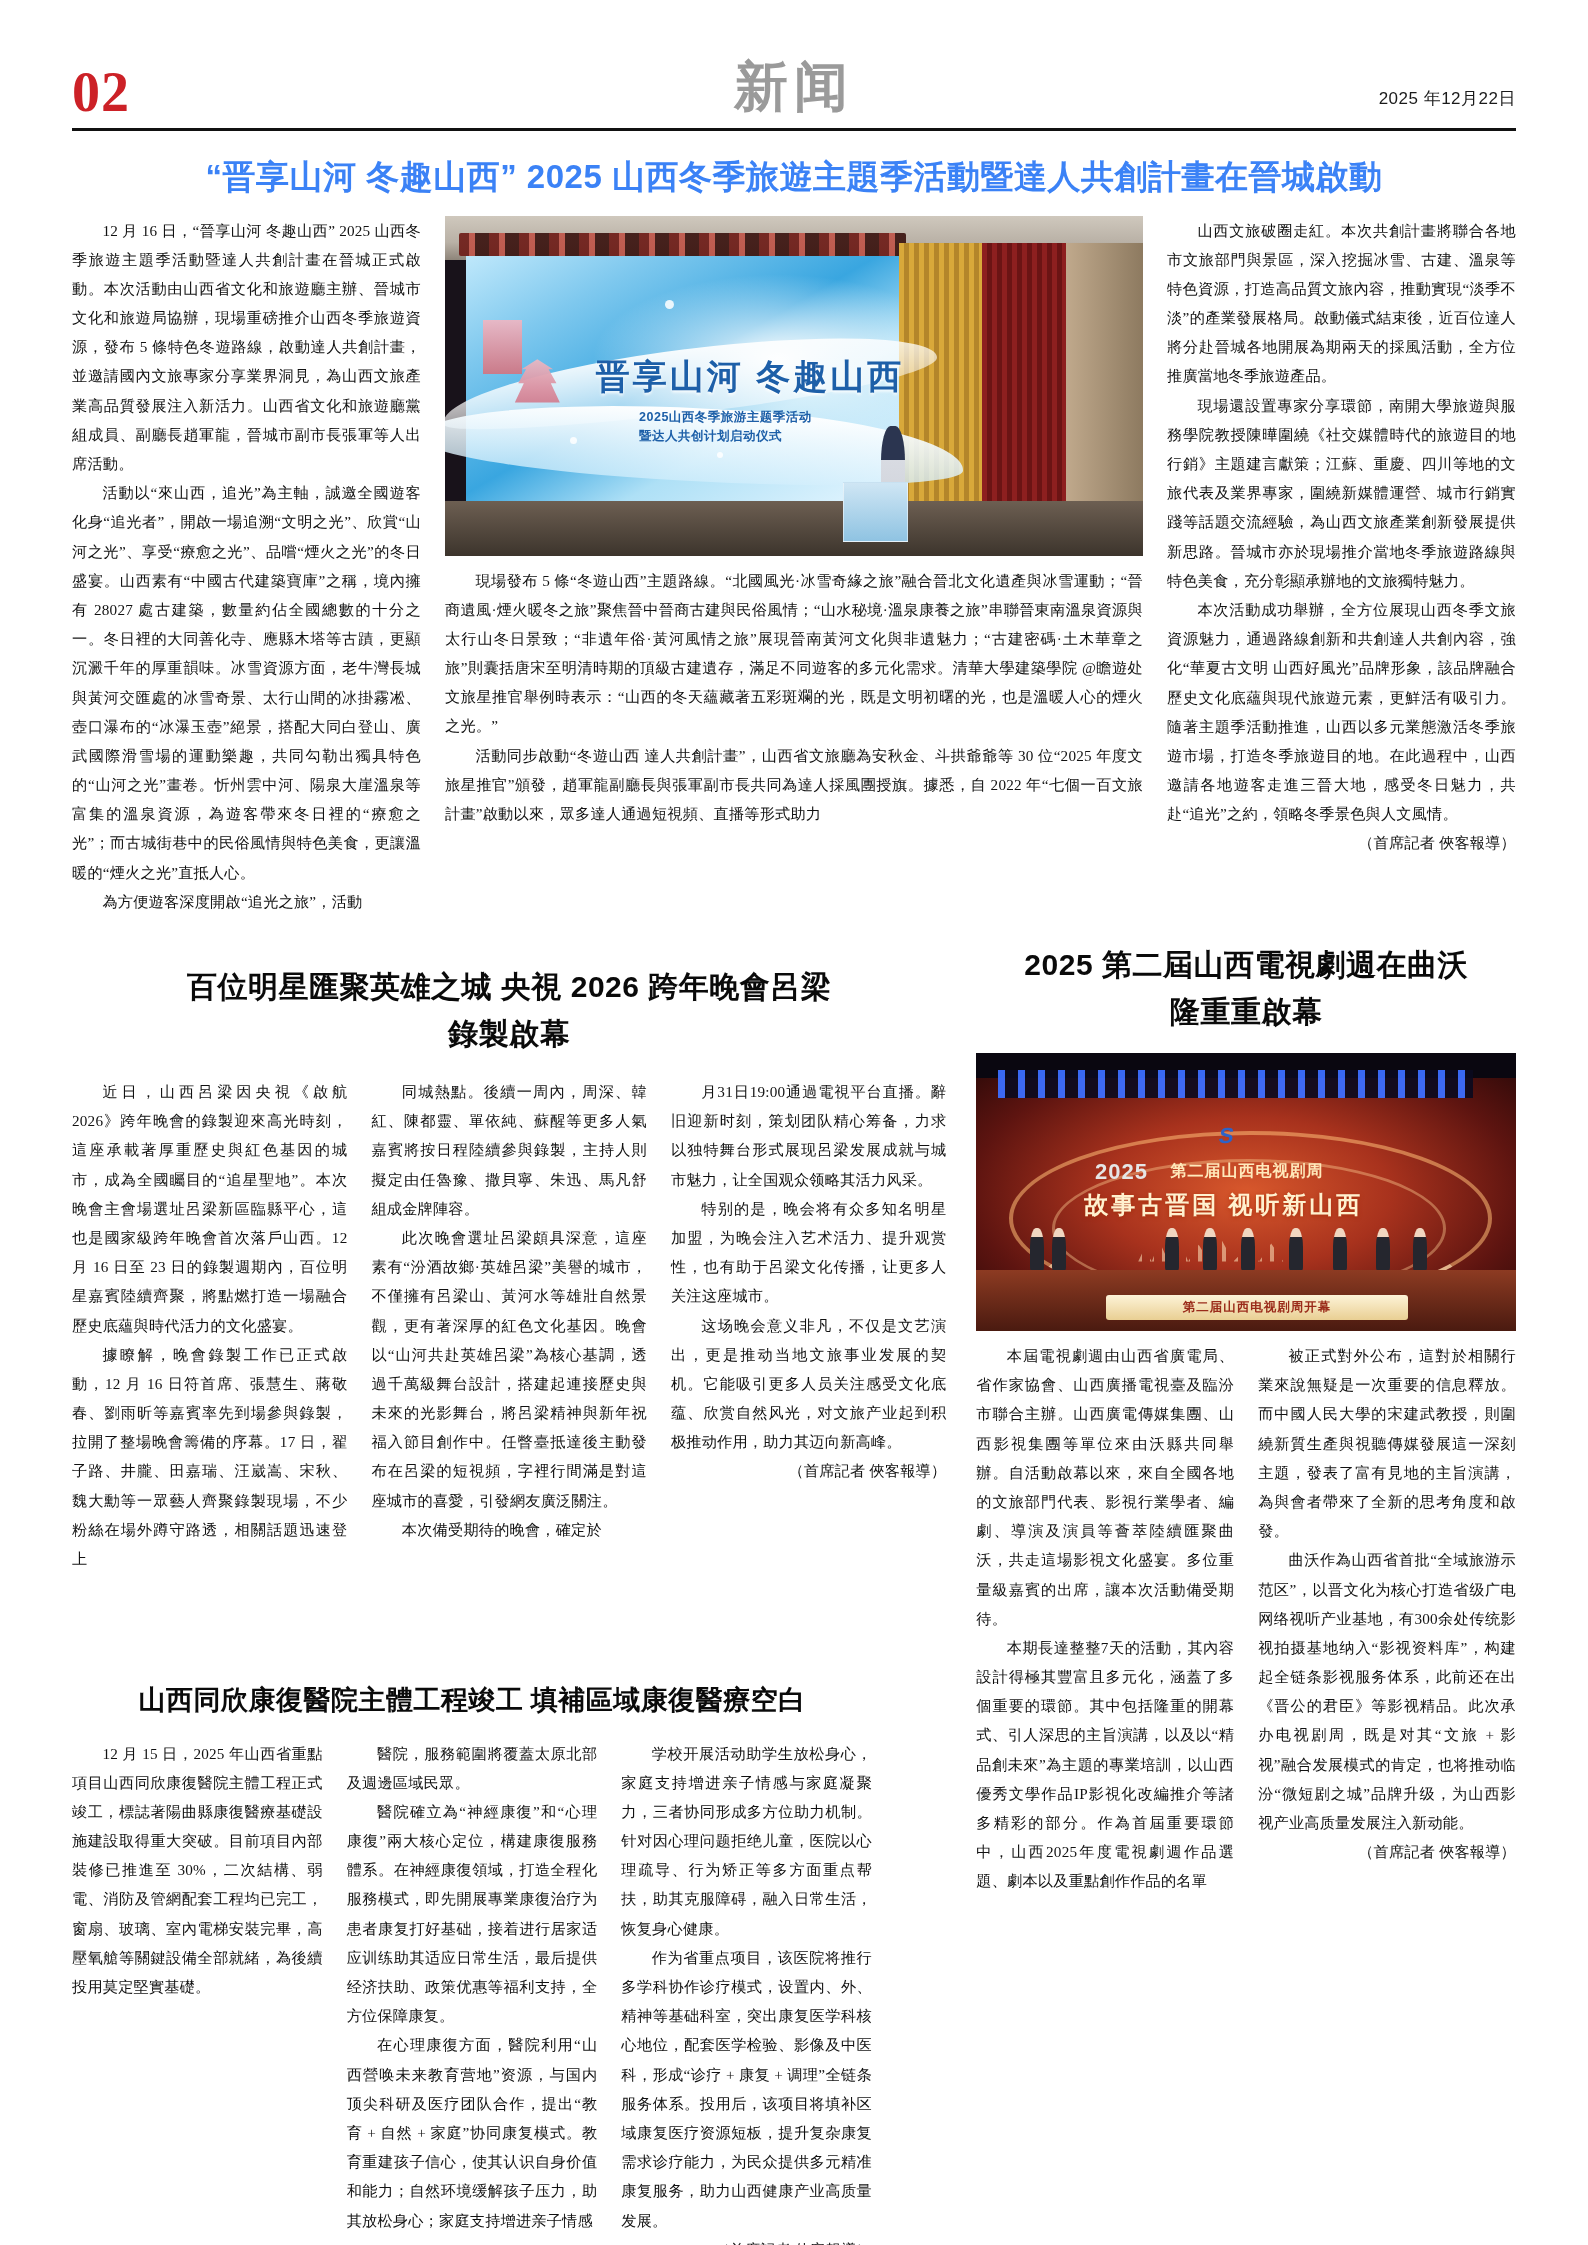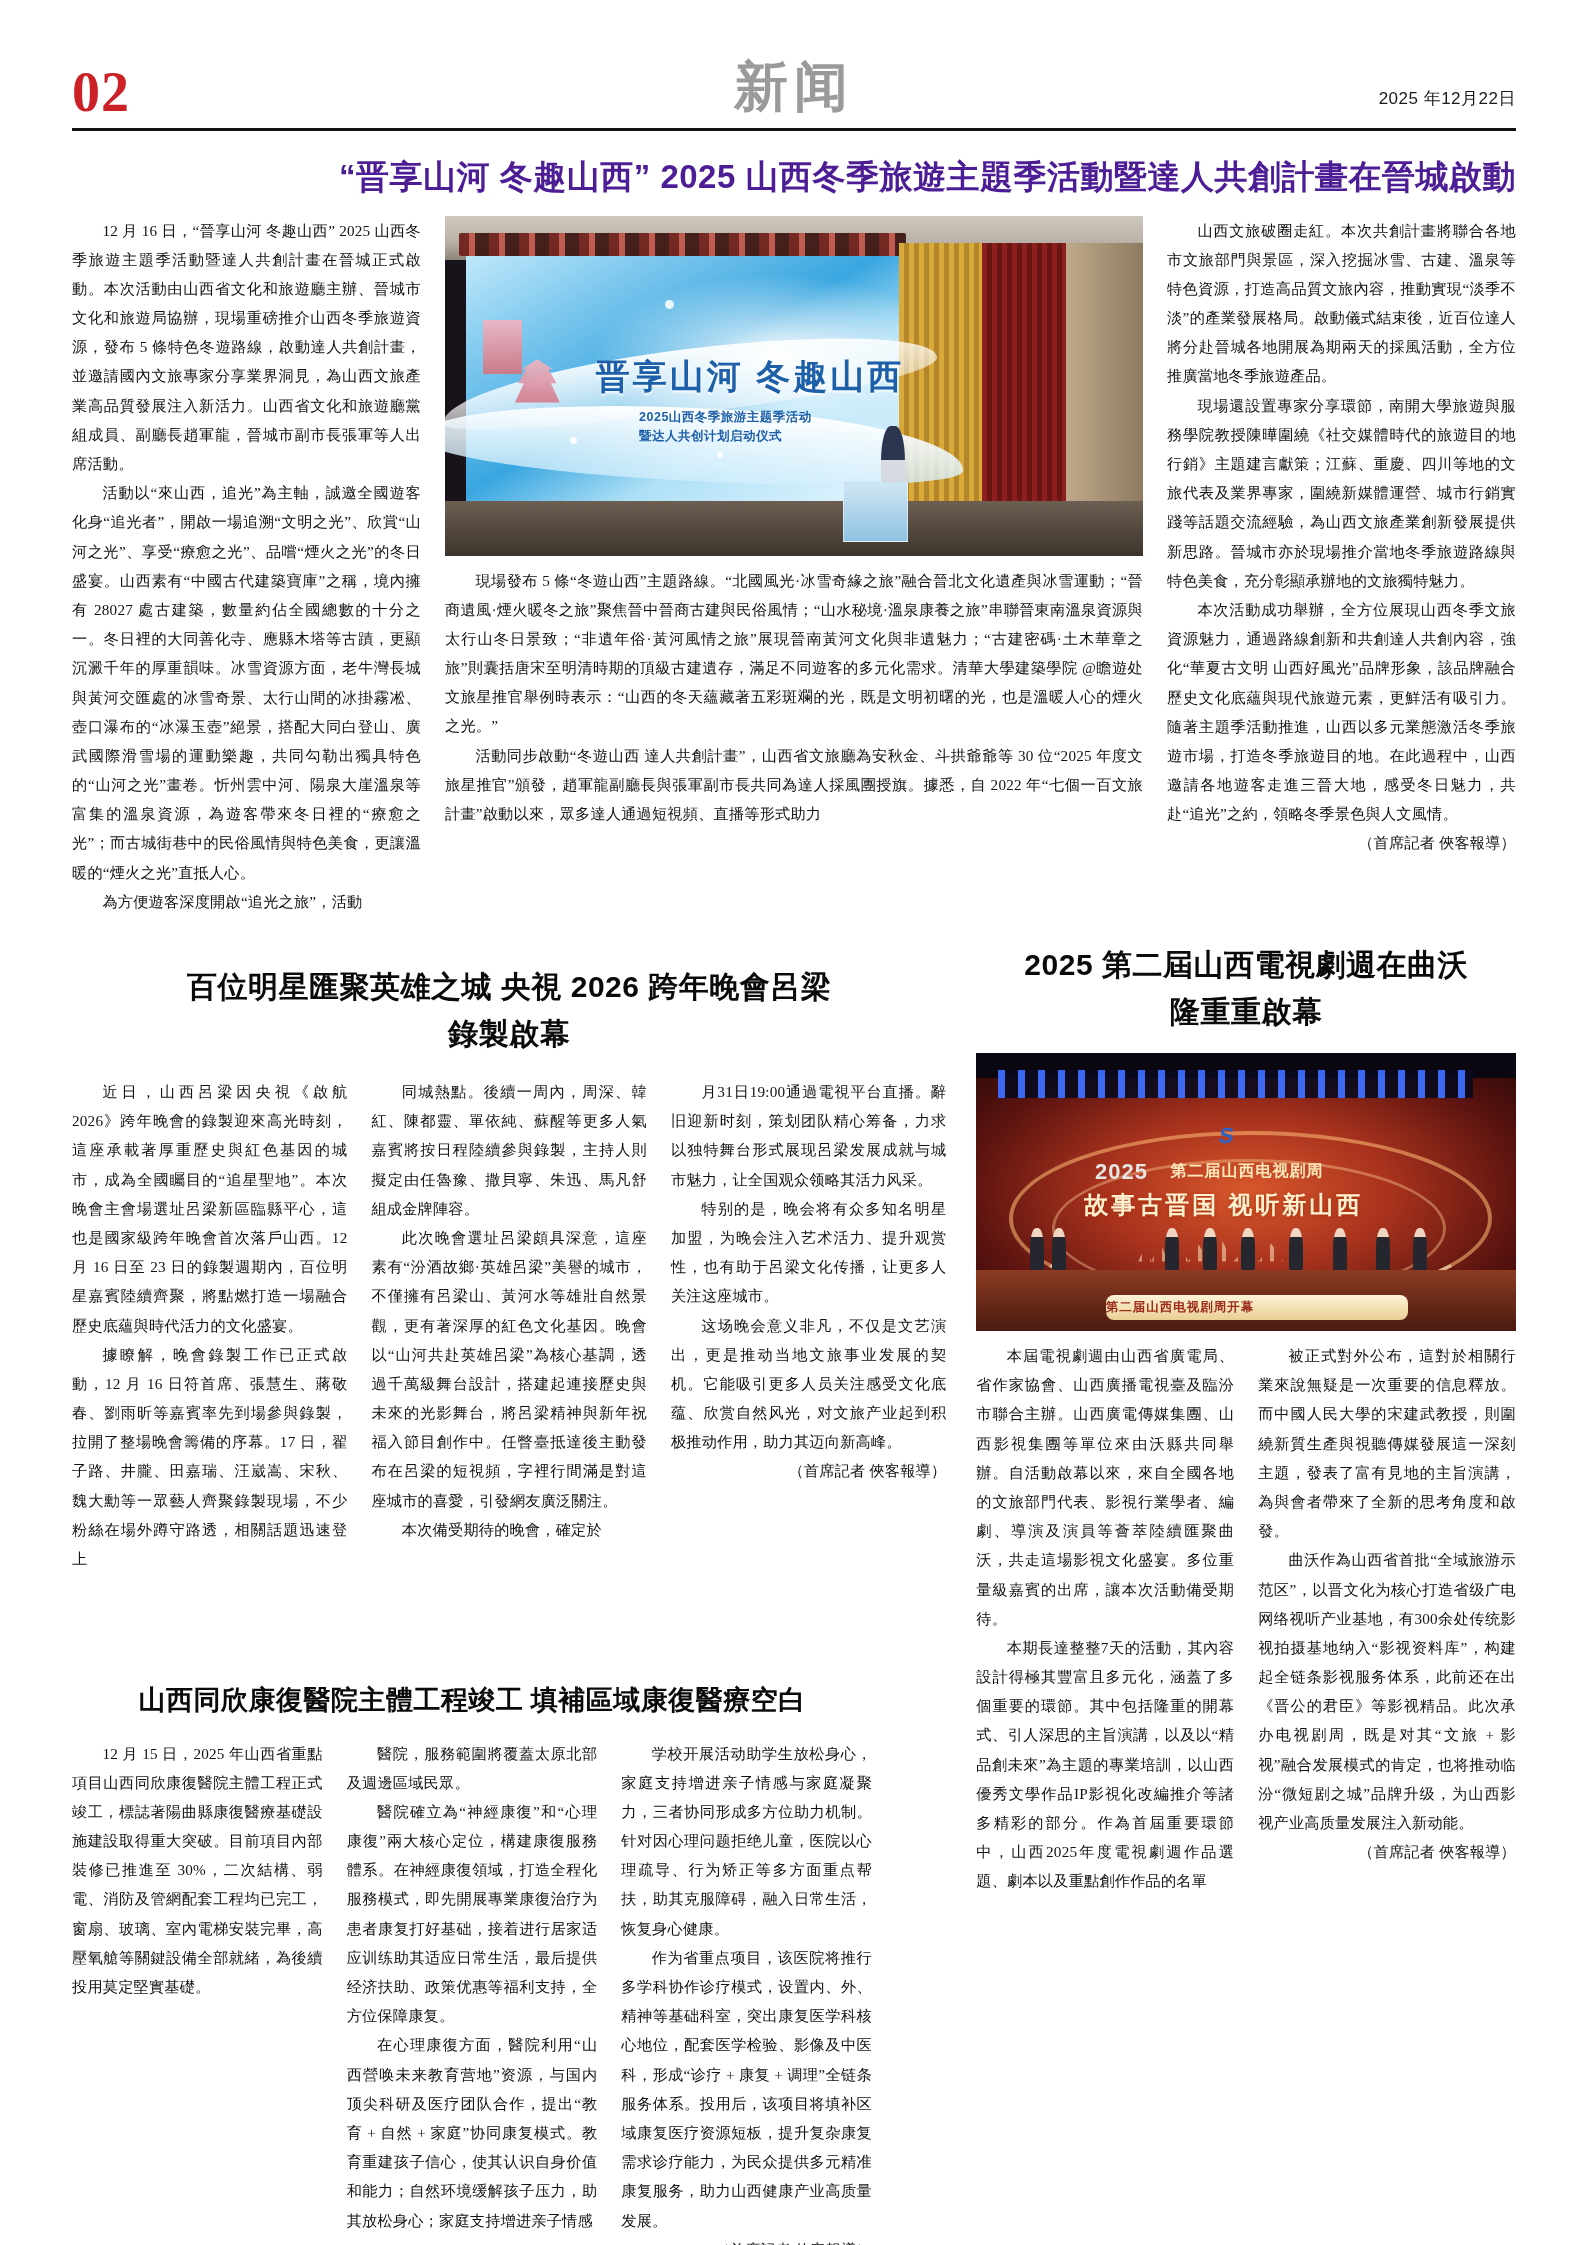--- a/index.html
+++ b/index.html
@@ -63,28 +63,28 @@
     color: #1a1a1a;
     letter-spacing: 0.5px;
   }
   .rule-thick {
     border-top: 3px solid #111;
     margin-top: 2px;
   }
 
   
   .headline-main {
-    text-align: right;
+    text-align: center;
     font-family: "Liberation Sans", "DejaVu Sans", sans-serif;
     font-size: 33px;
     font-weight: 700;
     letter-spacing: 0.5px;
     line-height: 1.35;
     margin: 24px 0 16px 0;
-    color: #4c1d95;
+    color: #3b82f6;
   }
   .headline-sub {
     text-align: center;
     font-family: "Liberation Sans", "DejaVu Sans", sans-serif;
     font-size: 30px;
     font-weight: 700;
     line-height: 1.55;
     color: #0a0a0a;
     letter-spacing: 0.5px;
   }
@@ -276,22 +276,22 @@
       rgba(255,230,190,.55) 0 4px, transparent 4px 12px);
     clip-path: polygon(0 100%,4% 62%,9% 100%,14% 40%,20% 100%,26% 20%,33% 100%,40% 50%,47% 100%,55% 34%,63% 100%,72% 58%,80% 100%,88% 46%,96% 100%);
   }
   .p2-floor {
     position:absolute; left:0; bottom:0; right:0; height:22%;
     background: linear-gradient(180deg,#8d3b22,#4a1a10);
   }
   .p2-banner-ribbon {
     position:absolute; left:24%; bottom:4%; width:56%; height:9%;
     background: linear-gradient(180deg,#fdf3d8,#e9cf93);
-    border-radius: 8px;
-    display:flex; align-items:center; 
+    border-radius: 3px;
+    display:flex; align-items:center; justify-content:center;
   }
   .p2-ribbon-text {
     font-family:"Liberation Sans","DejaVu Sans",sans-serif;
     font-size:12.5px; font-weight:700; color:#9a2b1a;
     letter-spacing:1px; white-space:nowrap;
   }
   .p2-guest {
     position:absolute; bottom:22%; width:2.6%; height:15%;
     background: linear-gradient(180deg,#f0d6c0 0 22%, #25262e 22% 100%);
     border-radius: 45% 45% 8% 8%;

